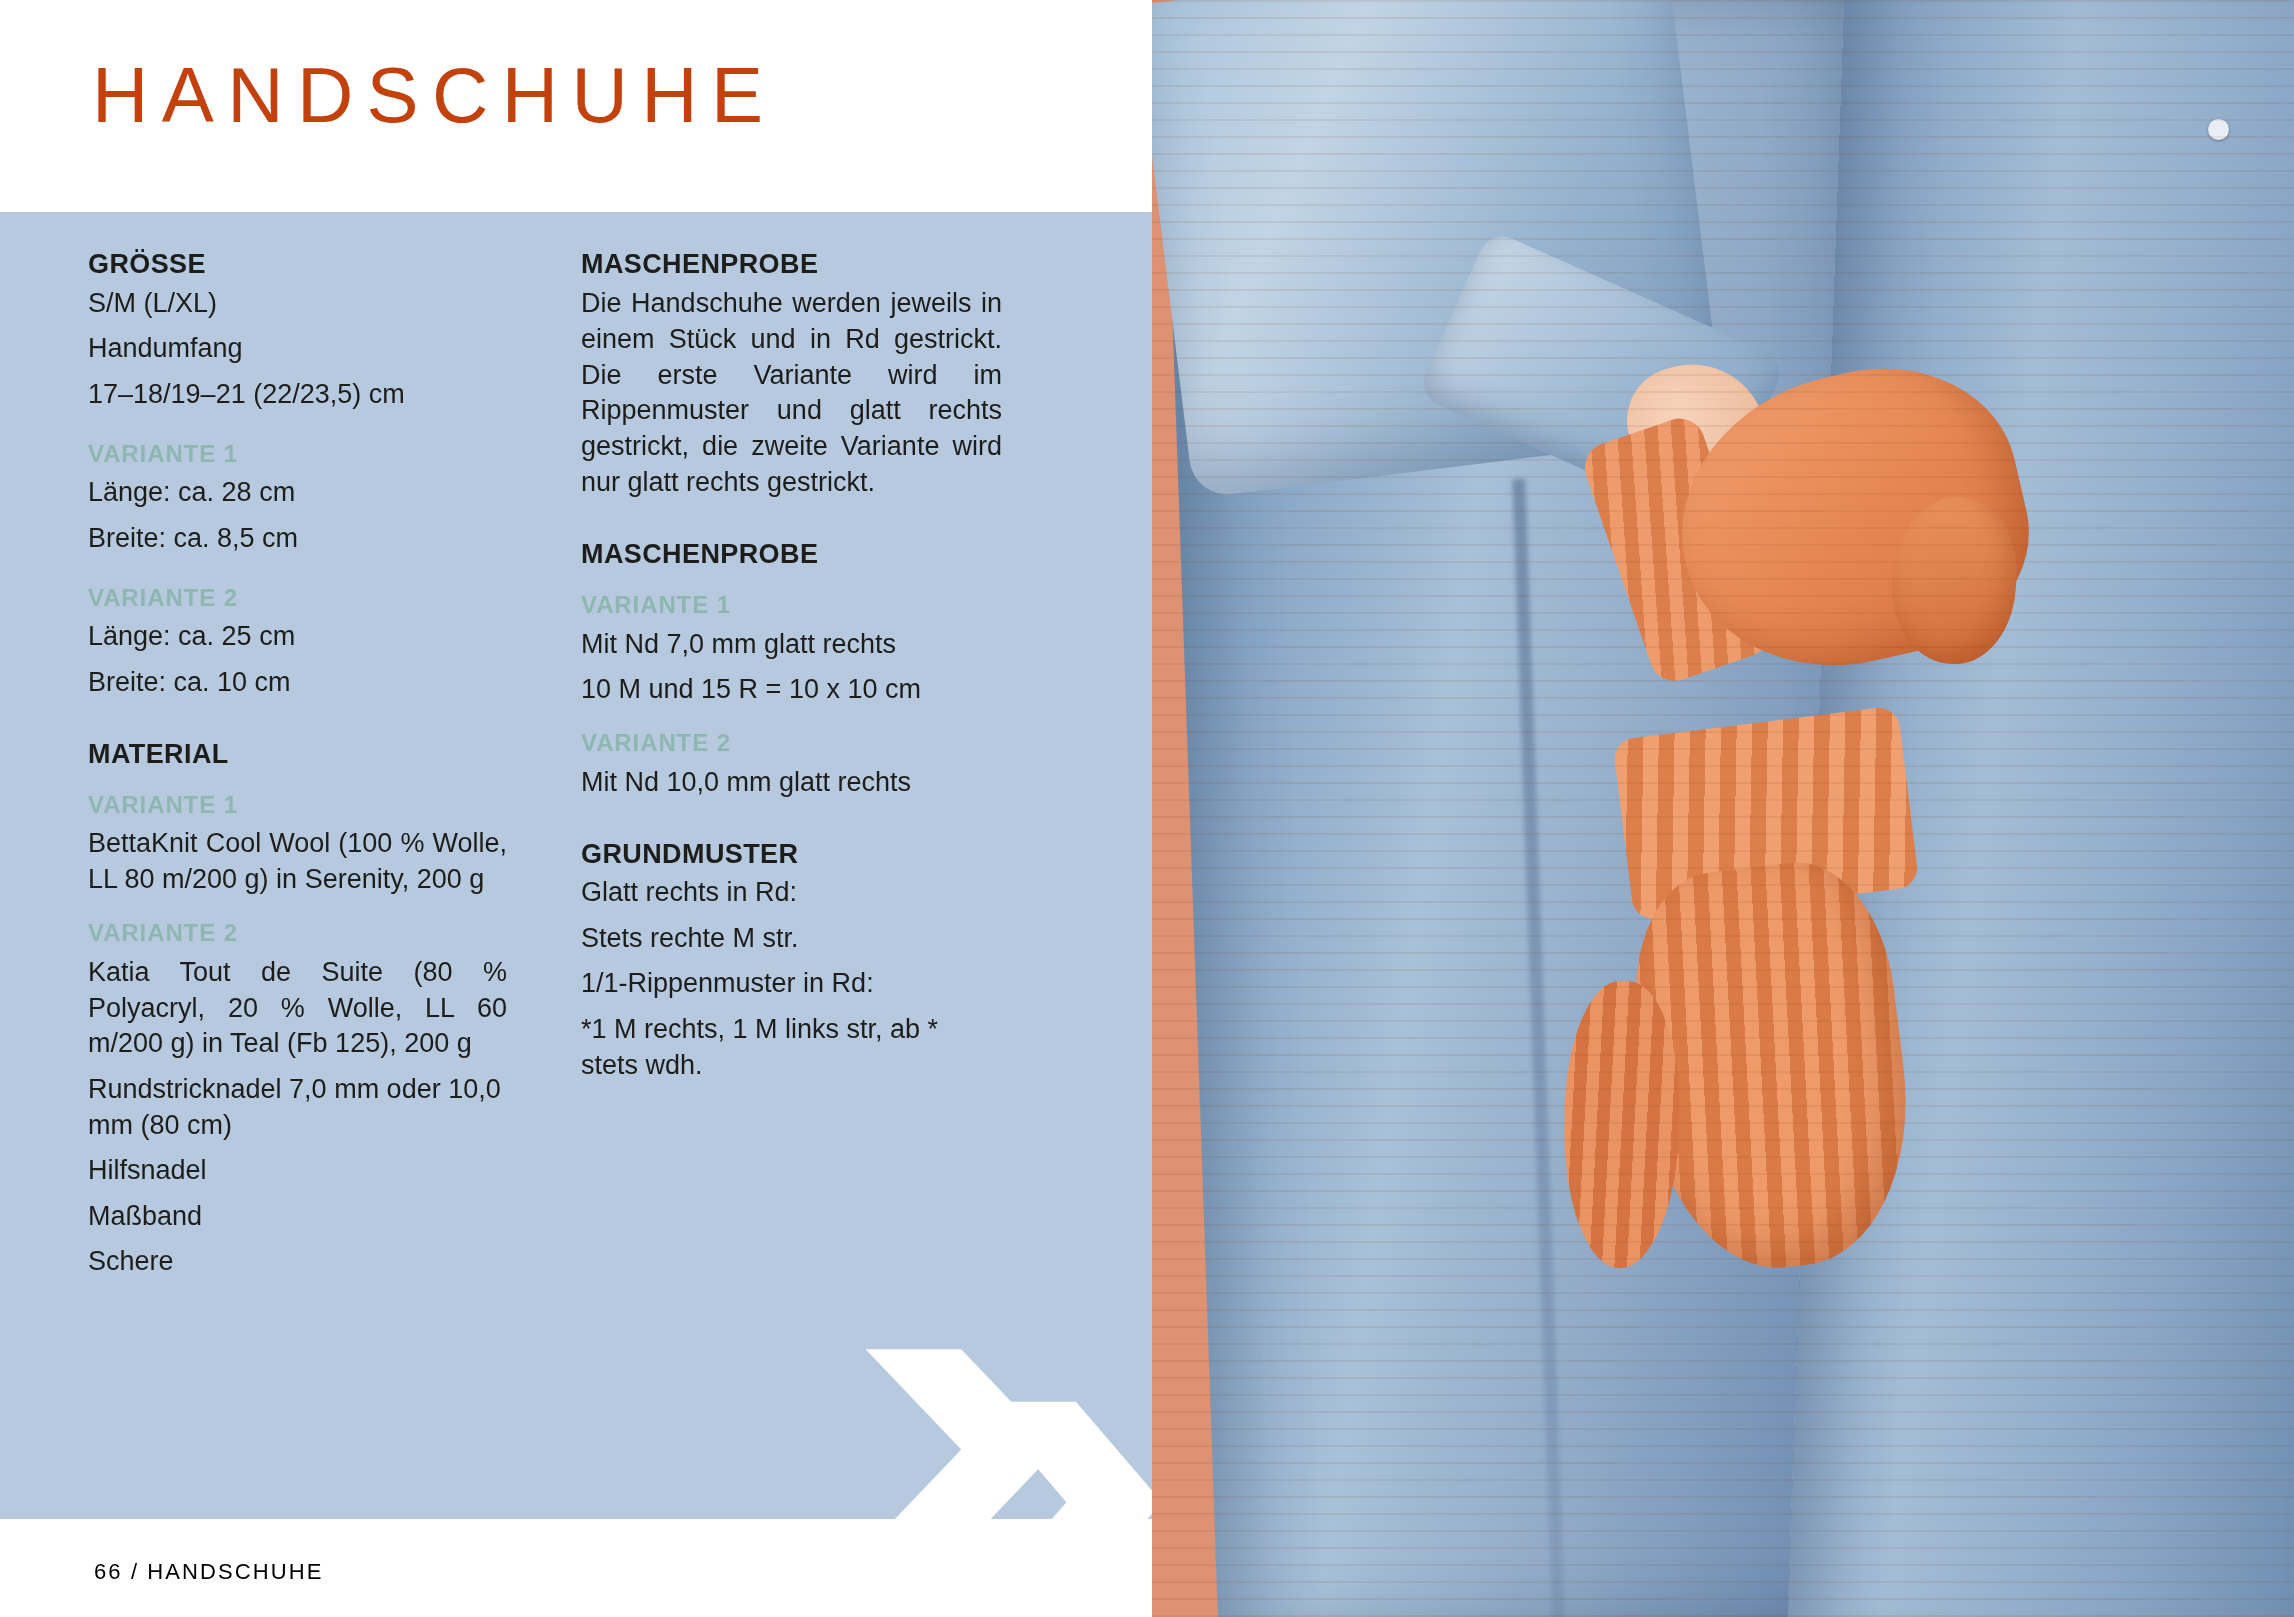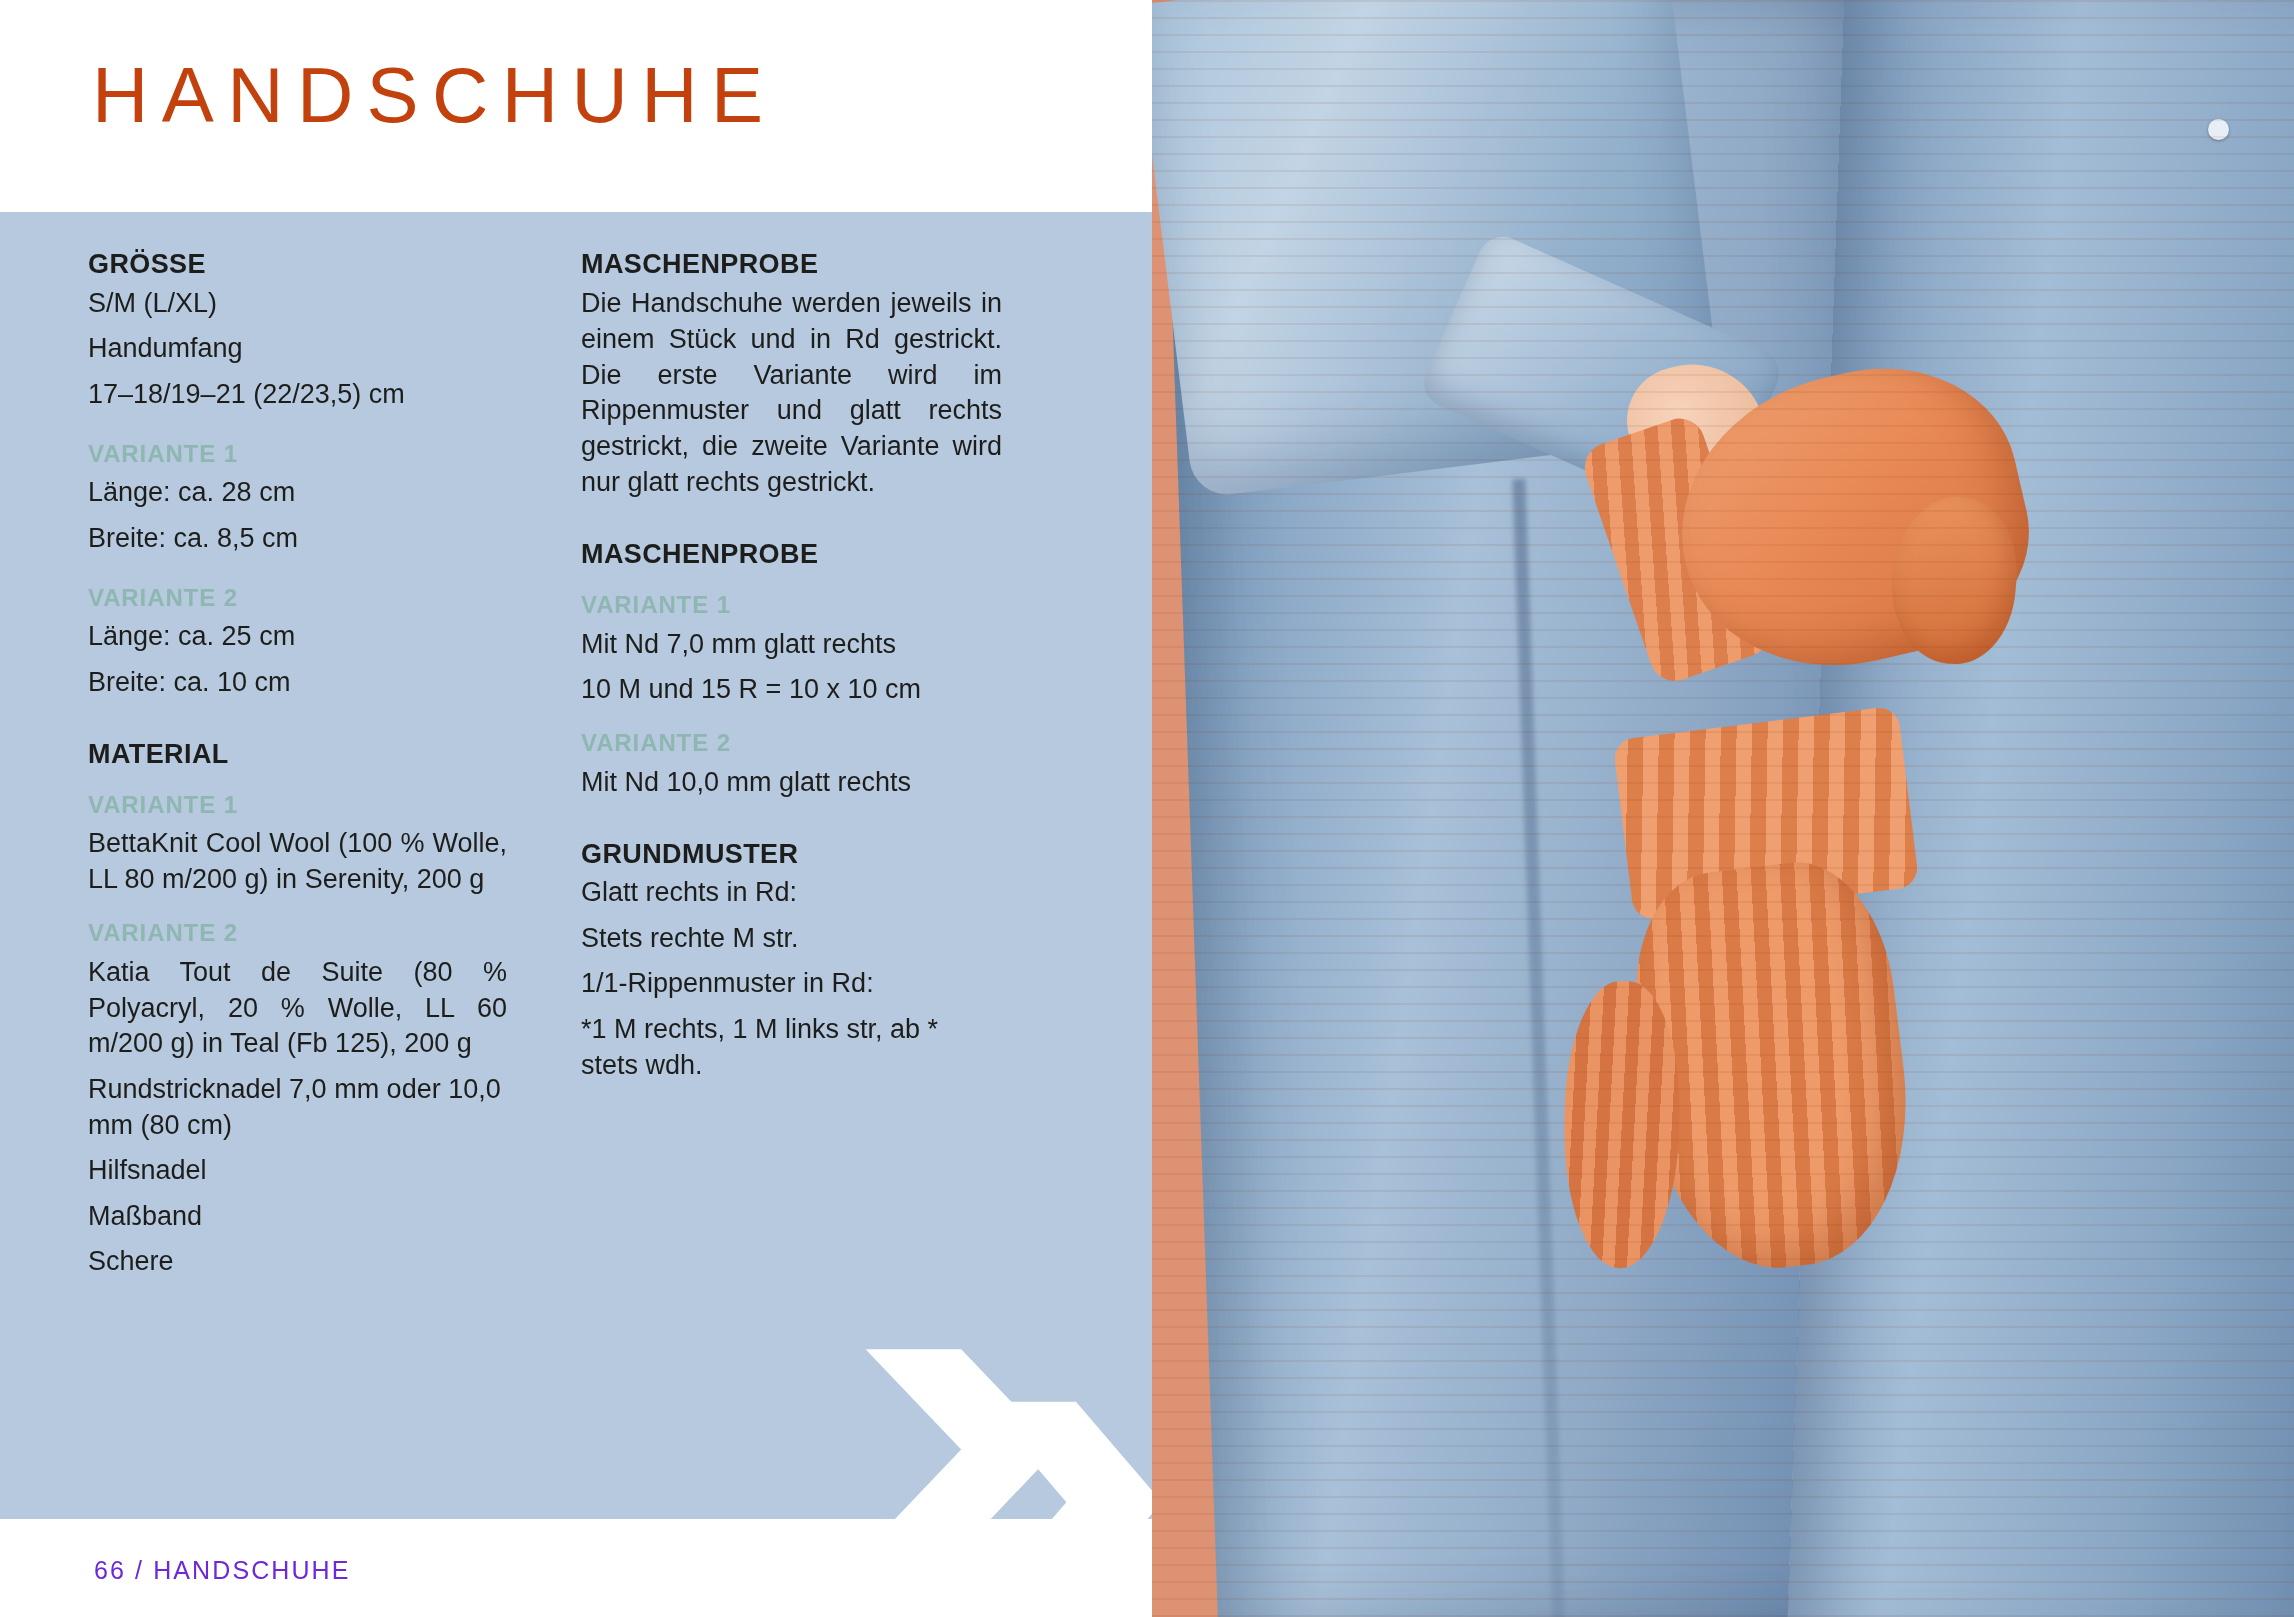--- a/index.html
+++ b/index.html
@@ -104,23 +104,23 @@
   }
   p.body.just {
     text-align: justify;
   }
   p.body.gap { margin-bottom: 21px; }
 
   .footer {
     position: absolute;
     left: 94px;
     bottom: 32.5px;
-    font-size: 25px;
+    font-size: 22px;
     letter-spacing: 2.1px;
-    color: #6d28d9;
+    color: #000000;
     text-align: right;
   }
 
   
   .chevrons {
     position: absolute;
     right: -9.6px;
     bottom: 0;
     width: 306px;
     height: 268px;

